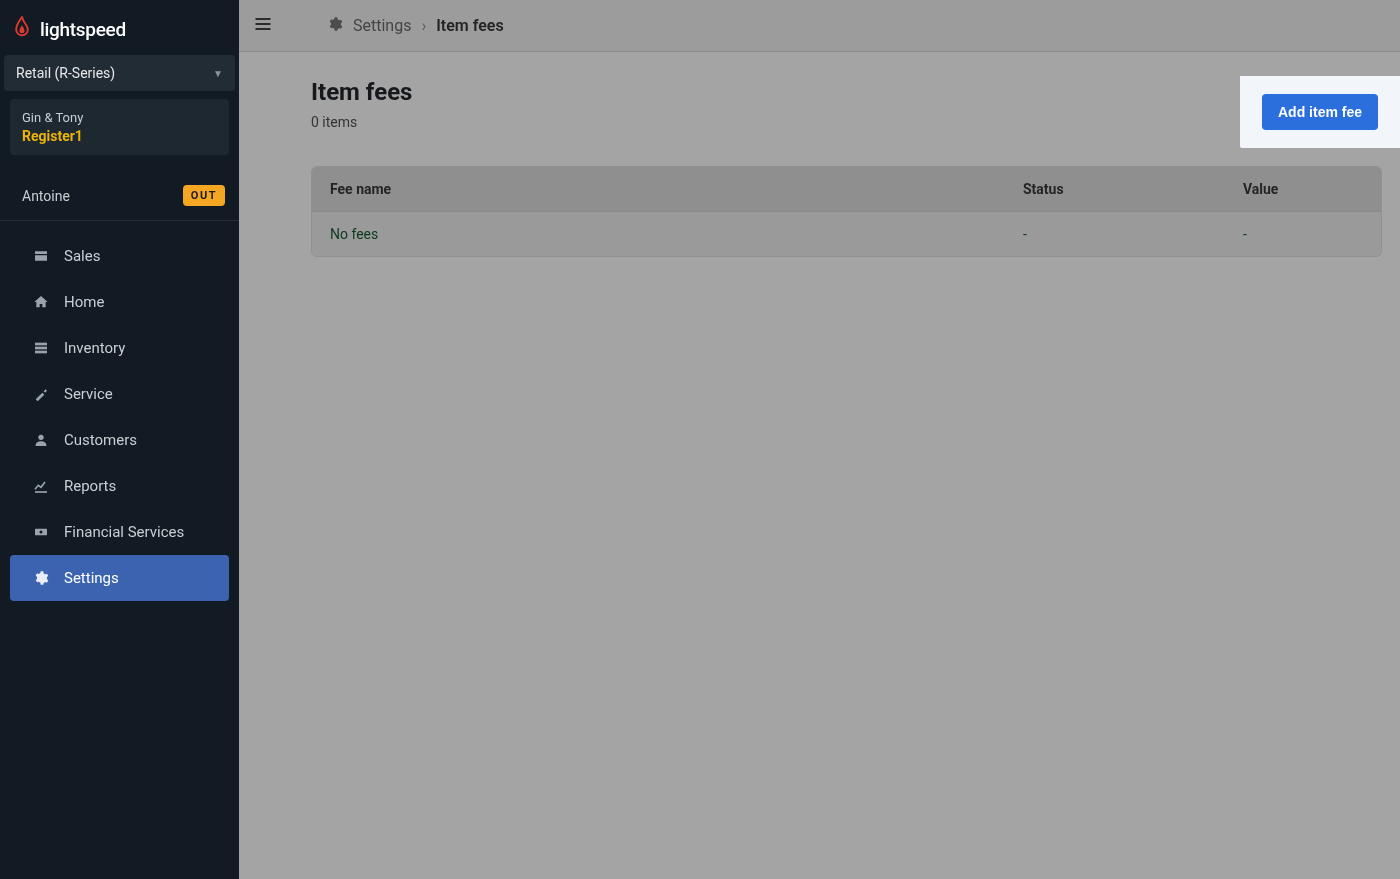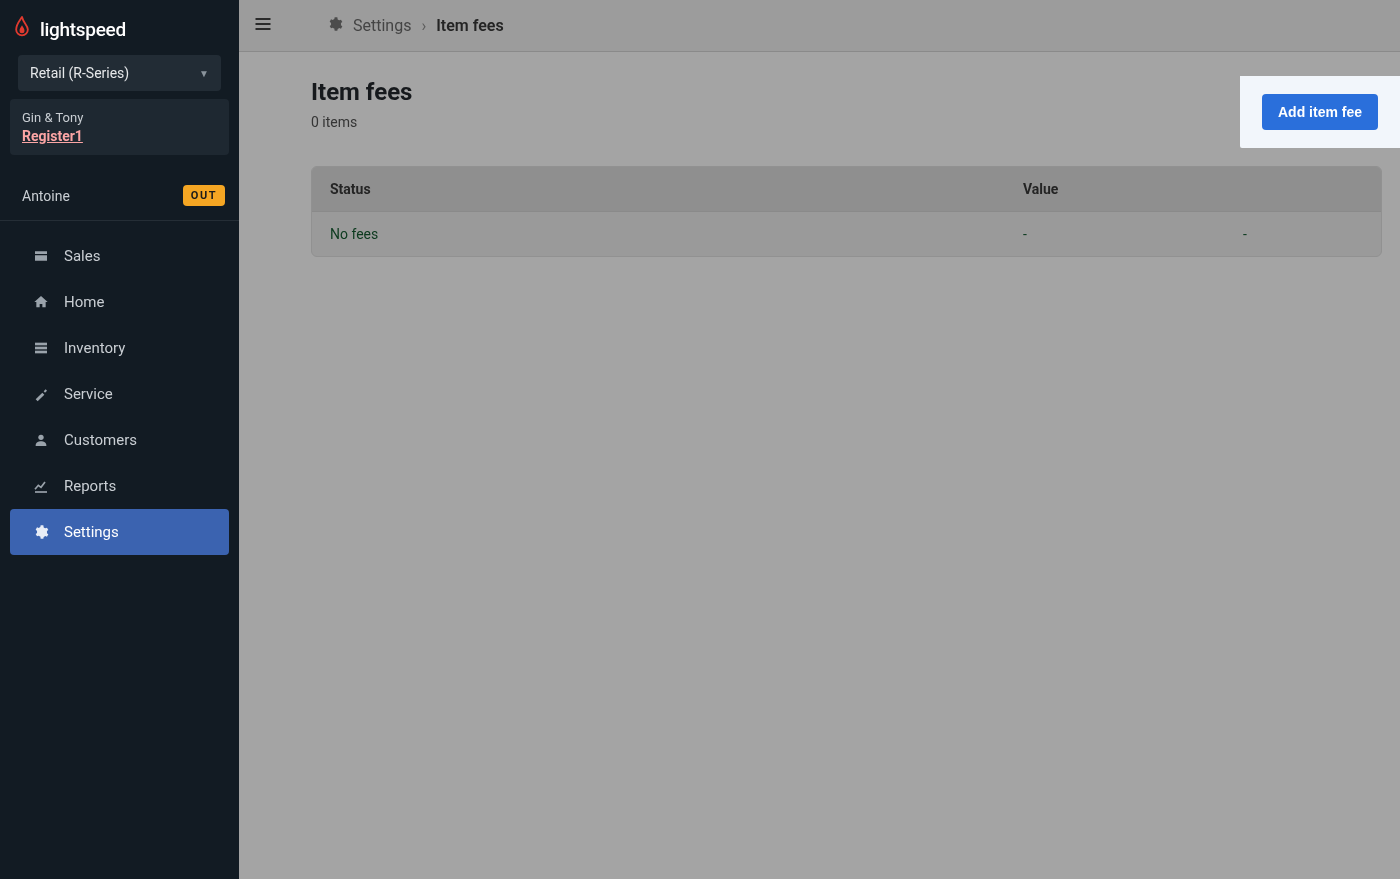--- a/index.html
+++ b/index.html
@@ -25,42 +25,42 @@
     .sidebar-logo {
       display: flex;
       align-items: center;
       gap: 8px;
       padding: 15px 12px 12px 12px;
     }
     .sidebar-logo svg { width: 20px; height: 24px; }
     .sidebar-logo-text { color: #fff; font-size: 19px; font-weight: 500; letter-spacing: -0.3px; }
 
     .series-switcher {
-      margin: 0 18px;
+      margin: 0 4px;
       background: #222c35;
       border-radius: 4px;
       padding: 10px 12px;
       display: flex;
       align-items: center;
       justify-content: space-between;
       font-size: 14px;
       color: #e6e8ea;
       cursor: pointer;
     }
     .chev { color: #8a949c; font-size: 10px; }
 
     .register-block {
       margin: 8px 10px 0 10px;
       background: #1e2831;
       border-radius: 4px;
       padding: 10px 12px;
       line-height: 1.35;
     }
     .register-block .merchant { color: #c9ced3; font-size: 13px; }
-    .register-block .register { color: #fca5a5; font-size: 14px; font-weight: 700; text-decoration: underline; }
+    .register-block .register { color: #eab308; font-size: 14px; font-weight: 700; }
 
     .user-row {
       display: flex;
       align-items: center;
       justify-content: space-between;
       padding: 18px 14px 14px 22px;
       border-bottom: 1px solid #252e36;
       margin-top: 12px;
     }
     .user-row .name { color: #c9ced3; font-size: 14px; }
@@ -263,20 +263,29 @@
     </div>
     <div class="nav-item">
       <span class="icon">
         <svg width="16" height="16" viewBox="0 0 24 24" fill="none" stroke="currentColor" stroke-width="2.5">
             <path d="M3 17l5-6 4 3 6-8"></path>
             <path d="M3 21h18"></path>
           </svg>
       </span>
       <span>Reports</span>
     </div>
+    <div class="nav-item">
+      <span class="icon">
+        <svg width="16" height="16" viewBox="0 0 24 24" fill="currentColor">
+            <rect x="3" y="7" width="18" height="10" rx="1"></rect>
+            <circle cx="12" cy="12" r="2.3" fill="#121b23"></circle>
+          </svg>
+      </span>
+      <span>Financial Services</span>
+    </div>
     <div class="nav-item active">
       <span class="icon">
         <svg width="16" height="16" viewBox="0 0 24 24" fill="currentColor">
             <path d="M12 8a4 4 0 1 0 0 8 4 4 0 0 0 0-8zm9 4a7.9 7.9 0 0 0-.12-1.4l2.1-1.64-2-3.46-2.49 1a8 8 0 0 0-2.43-1.4L15.5 2h-4l-.56 2.6a8 8 0 0 0-2.43 1.4l-2.49-1-2 3.46L6.12 10.6A7.9 7.9 0 0 0 6 12c0 .48.04.95.12 1.4l-2.1 1.64 2 3.46 2.49-1a8 8 0 0 0 2.43 1.4L11.5 22h4l.56-2.6a8 8 0 0 0 2.43-1.4l2.49 1 2-3.46-2.1-1.64c.08-.45.12-.92.12-1.4z"></path>
           </svg>
       </span>
       <span>Settings</span>
     </div>
   </nav>
 </aside>
@@ -306,20 +315,21 @@
       <div>
         <h1 class="page-title">Item fees</h1>
         <div class="page-sub">0 items</div>
       </div>
 
       <div style="width:140px;height:36px;"></div>
     </div>
 
     <div class="table">
       <div class="thead">
+        <div>Fee name</div>
         <div>Status</div>
         <div class="col-value">Value</div>
       </div>
       <div class="trow">
         <div>No fees</div>
         <div>-</div>
         <div class="col-value">-</div>
       </div>
     </div>
   </div>

